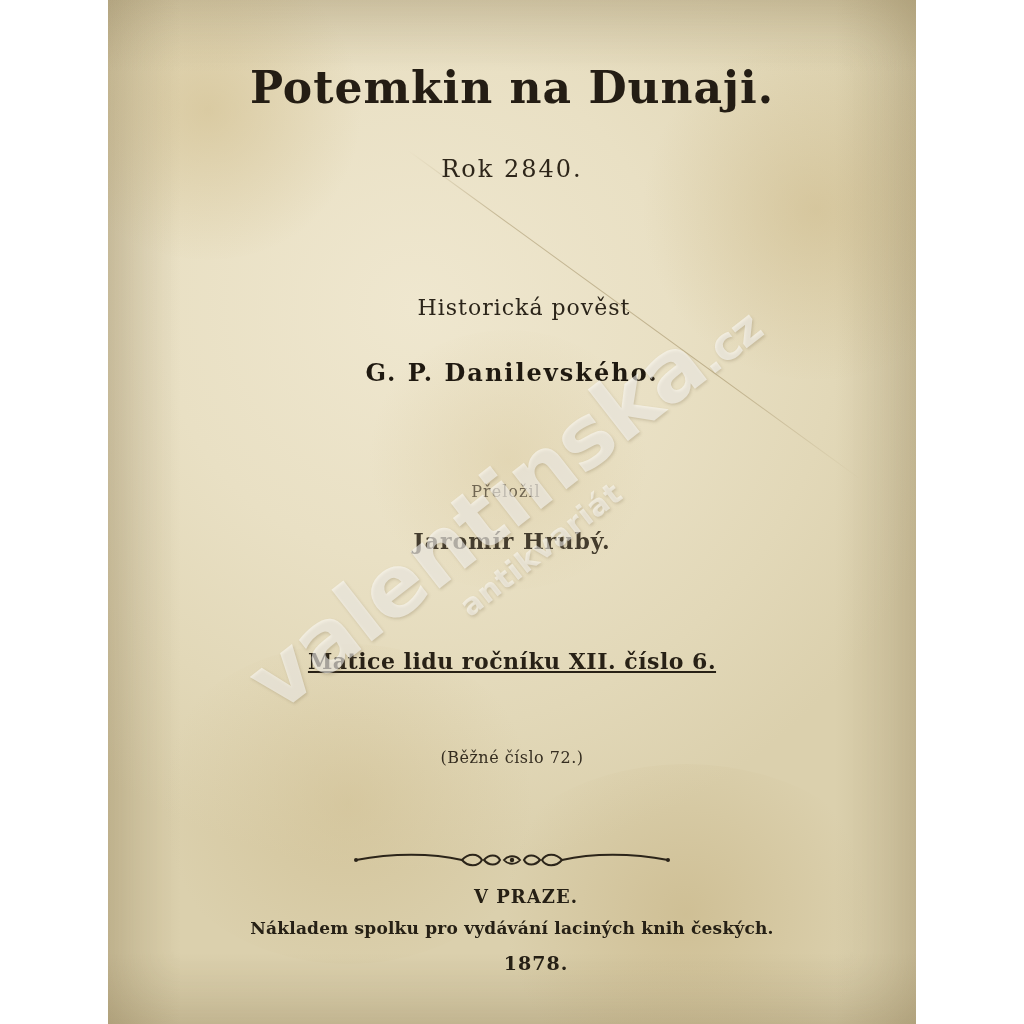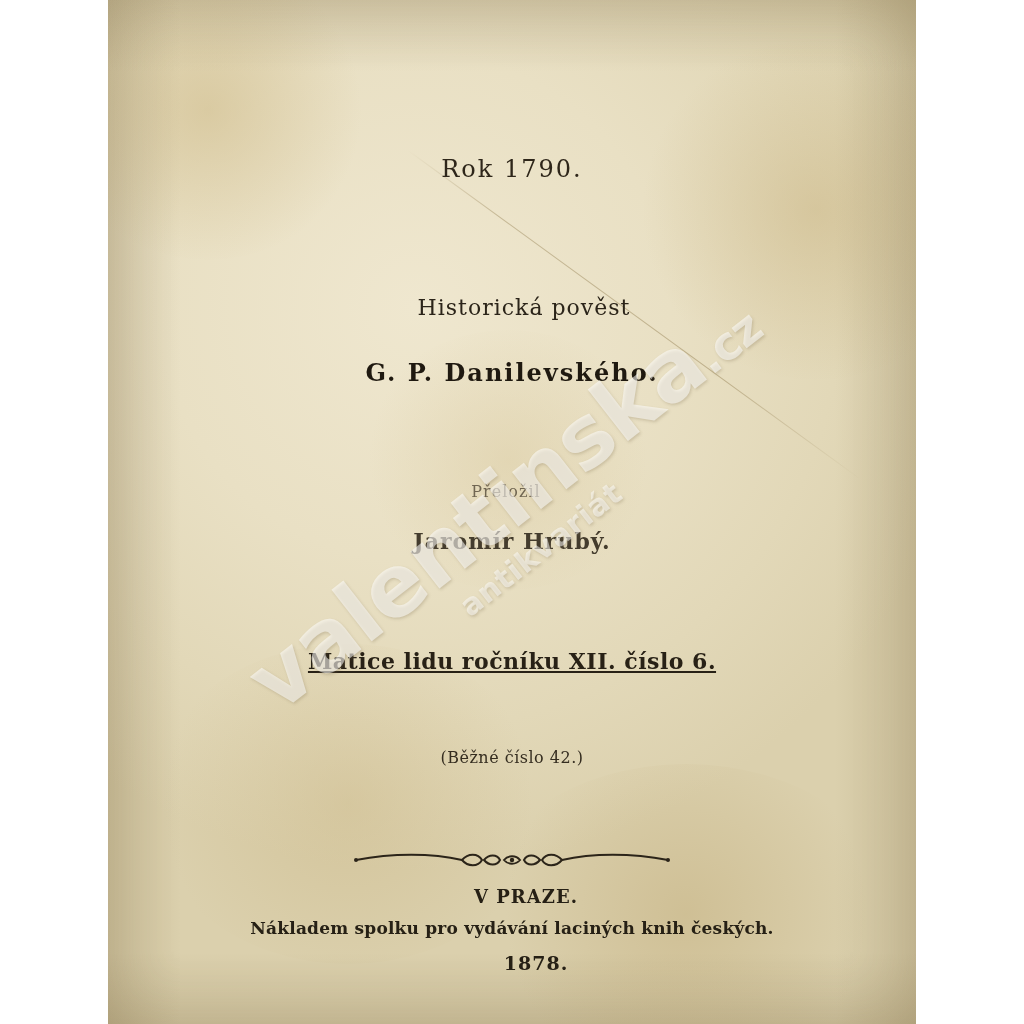--- a/index.html
+++ b/index.html
@@ -231,27 +231,28 @@
   <div id="page">
     <div class="stain s1"></div>
     <div class="stain s2"></div>
     <div class="stain s3"></div>
     <div class="stain s4"></div>
     <div class="stain s5"></div>
     <div class="fold"></div>
     <div class="edge-dark"></div>
 
     <div class="content">
-      <div class="subtitle-year">Rok 1790.</div>
+      <div class="title">Potemkin na Dunaji.</div>
+      <div class="subtitle-year">Rok 2840.</div>
       <div class="kind">Historická pověst</div>
       <div class="author">G. P. Danilevského.</div>
       <div class="translated-label">Přeložil</div>
       <div class="translator">Jaromír Hrubý.</div>
       <div class="series">Matice lidu ročníku XII. číslo 6.</div>
-      <div class="running-number">(Běžné číslo 42.)</div>
+      <div class="running-number">(Běžné číslo 72.)</div>
 
       <div class="ornament">
         <svg width="320" height="22" viewBox="0 0 320 22" aria-hidden="true">
           <g fill="none" stroke="#2b2419" stroke-width="2">
             <path d="M4 11 C 40 4, 80 4, 110 11"></path>
             <path d="M316 11 C 280 4, 240 4, 210 11"></path>
             <path d="M110 11 c 6 -7, 16 -7, 20 0 c -4 7, -14 7, -20 0 z"></path>
             <path d="M210 11 c -6 -7, -16 -7, -20 0 c 4 7, 14 7, 20 0 z"></path>
             <path d="M132 11 c 5 -6, 13 -6, 16 0 c -3 6, -11 6, -16 0 z"></path>
             <path d="M188 11 c -5 -6, -13 -6, -16 0 c 3 6, 11 6, 16 0 z"></path>

